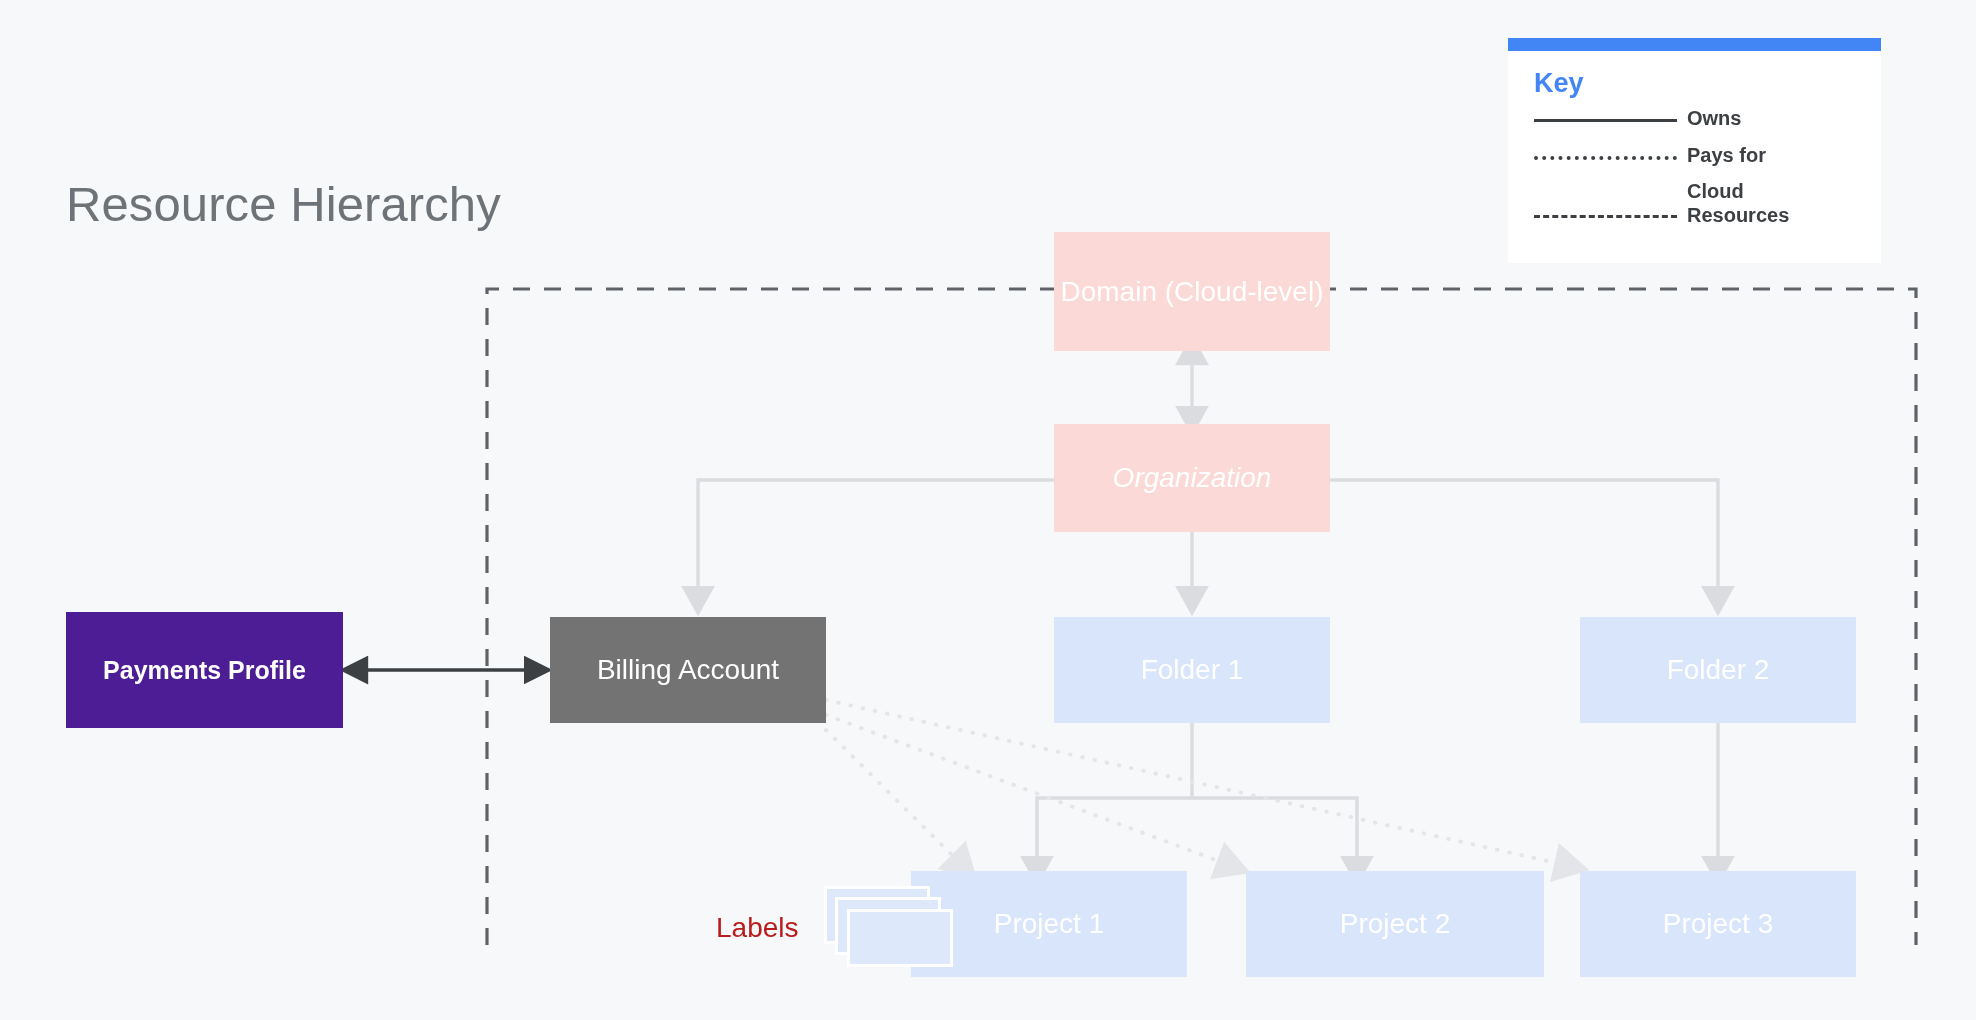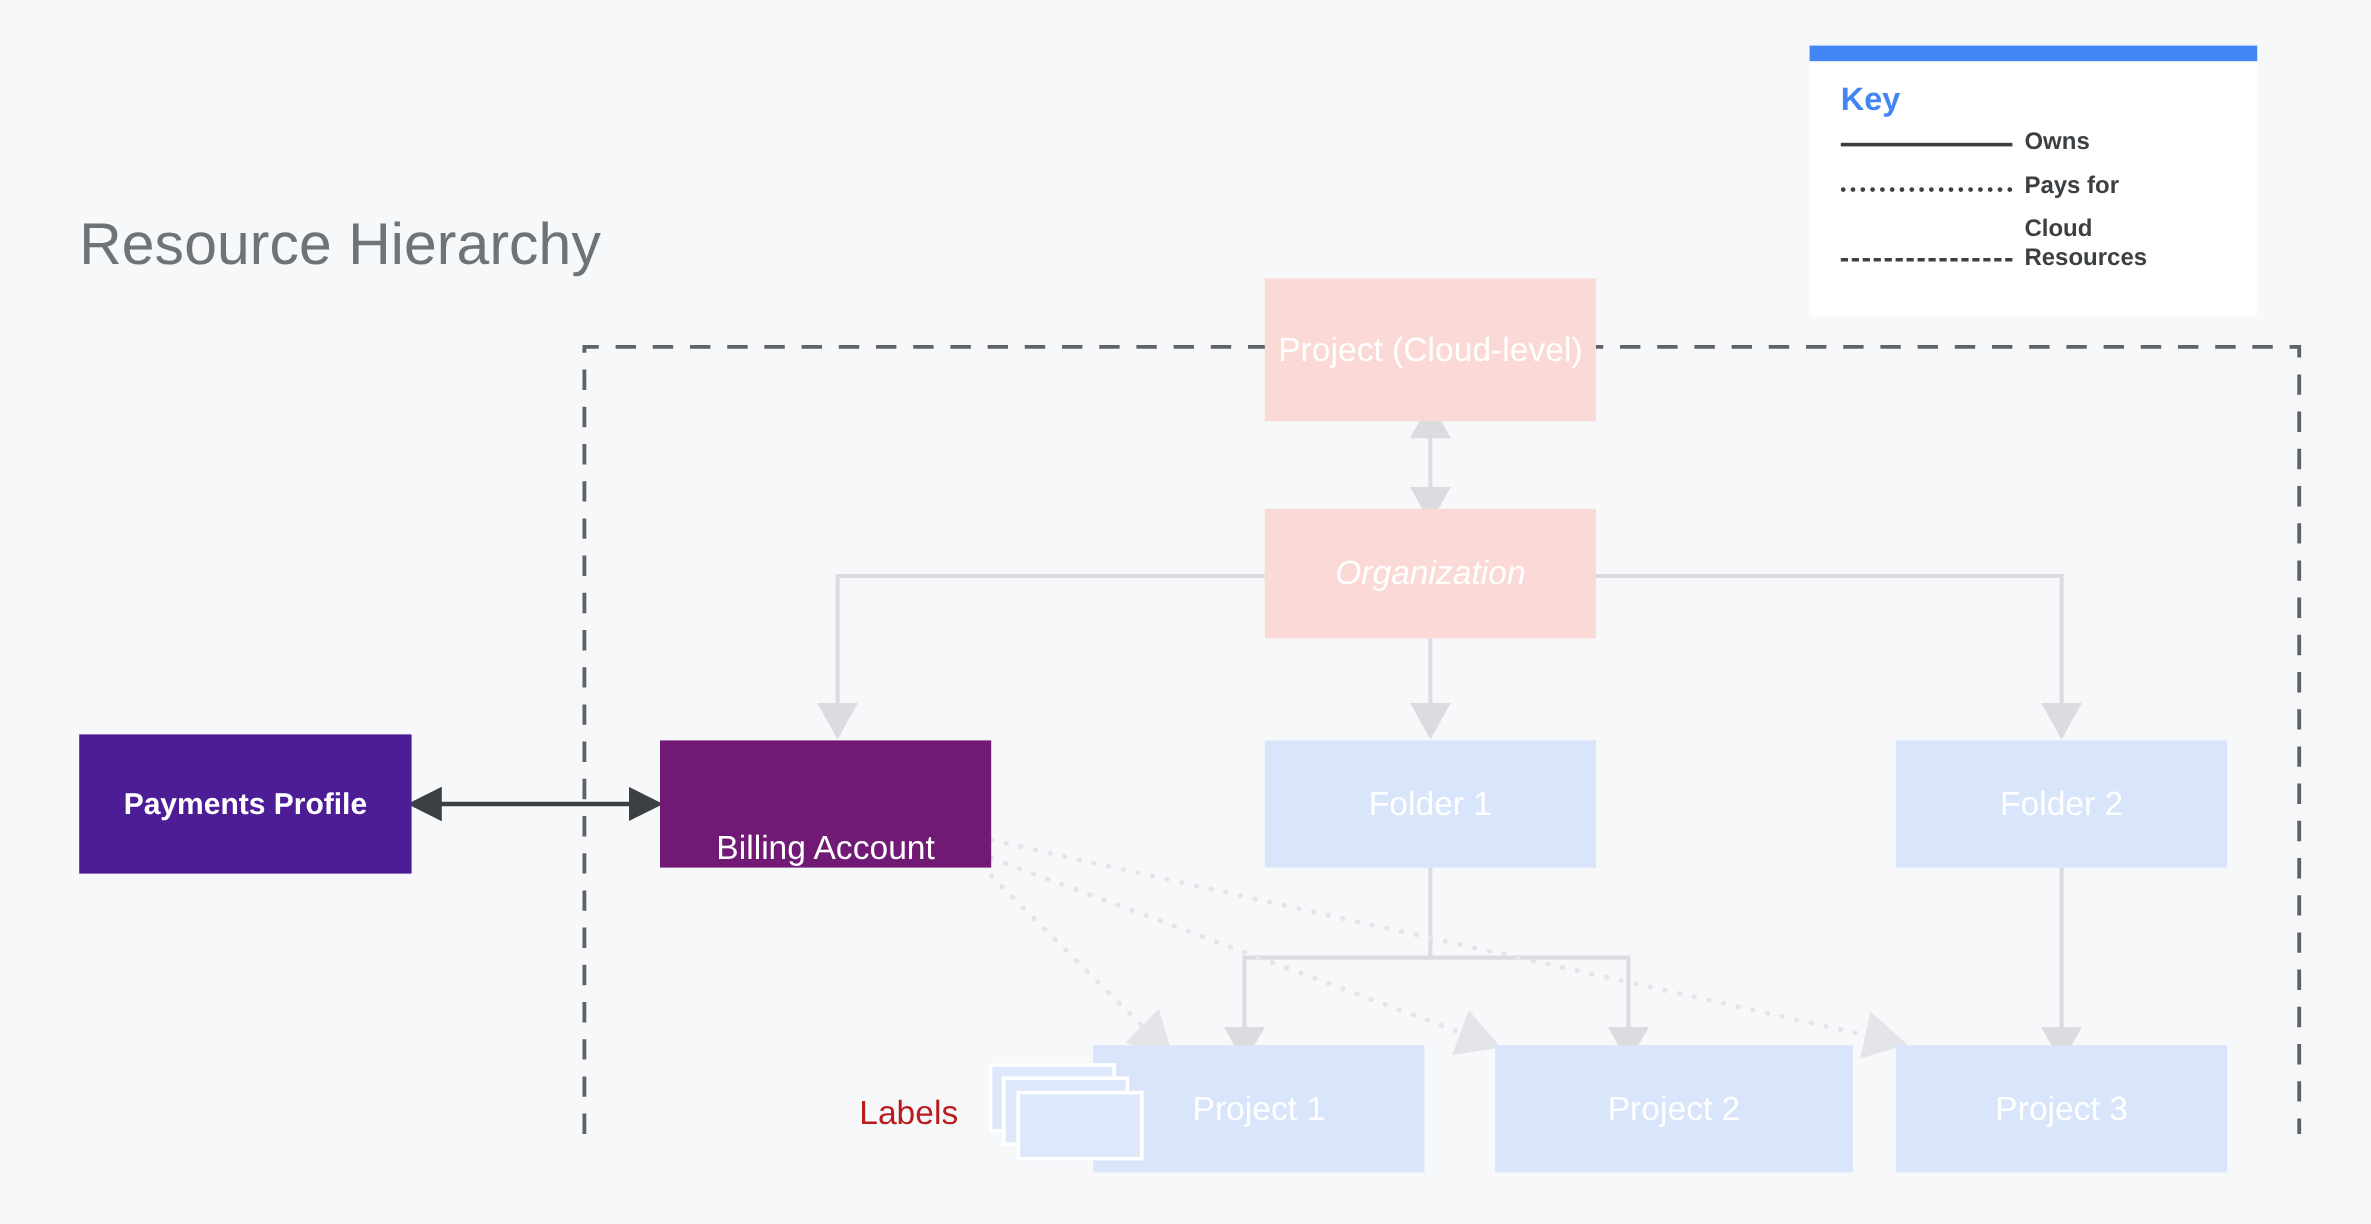--- a/index.html
+++ b/index.html
@@ -48,21 +48,21 @@
     display: flex;
     align-items: center;
     justify-content: center;
     box-sizing: border-box;
     font-size: 28px;
     font-weight: 400;
     color: #FFFFFF;
     white-space: nowrap;
   }
   .node.pink    { background: #FAD9D6; }
-  .node.green   { background: #701a75; align-items: flex-end; }
+  .node.green   { background: #737373; }
   .node.blue    { background: #D9E5FB; }
   .node.amber   {
     background: #4c1d95;
     font-weight: 700;
     font-size: 25px;
     color: #FFFFFF;
   }
 
   
   #labels-text {
@@ -196,21 +196,21 @@
     <line x1="826" y1="700" x2="1570" y2="866" stroke="#E3E5E8" stroke-width="4" stroke-linecap="round" stroke-dasharray="0.5 12" marker-end="url(#ah-dot)"></line>
 
     <line x1="348" y1="670" x2="544" y2="670" stroke="#3C4043" stroke-width="3.6" marker-start="url(#ah-dark-back)" marker-end="url(#ah-dark)"></line>
   </svg>
 
   <div class="node amber" style="left:66px; top:612px; width:277px; height:116px;">
     <span>Payments Profile</span>
   </div>
 
   <div class="node pink" style="left:1054px; top:232px; width:276px; height:119px;">
-    <span>Project (Cloud-level)</span>
+    <span>Domain (Cloud-level)</span>
   </div>
 
   <div class="node pink" style="left:1054px; top:424px; width:276px; height:108px;font-style:italic;">
     <span>Organization</span>
   </div>
 
   <div class="node green" style="left:550px; top:617px; width:276px; height:106px;">
     <span>Billing Account</span>
   </div>
 

